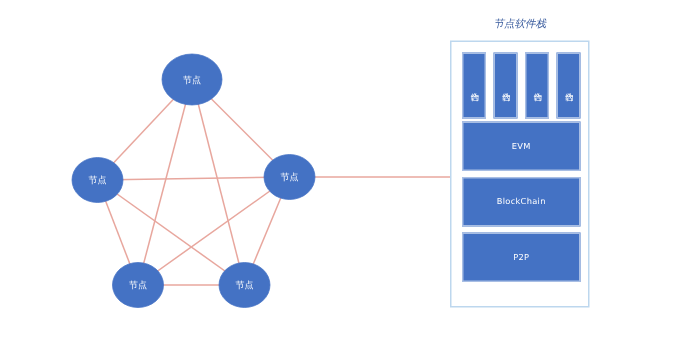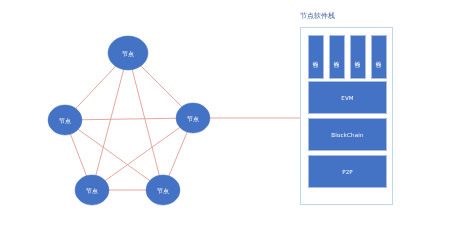--- a/index.html
+++ b/index.html
@@ -60,26 +60,27 @@
     height: 178px;
     border: 1px solid #BDD7EE;
     background: #ffffff;
     box-sizing: border-box;
   }
   #stack-title {
     position: absolute;
     left: 300px;
     top: 11px;
     width: 93px;
-    text-align: left;
+    text-align: center;
     font-family: "DejaVu Sans", sans-serif;
     font-size: 7px;
     color: #3A5C9E;
     line-height: 10px;
     white-space: nowrap;
+    font-style: italic;
   }
   #contract-row {
     position: absolute;
     left: 7px;
     top: 7px;
     width: 79px;
     height: 44px;
     display: flex;
     justify-content: space-between;
   }

